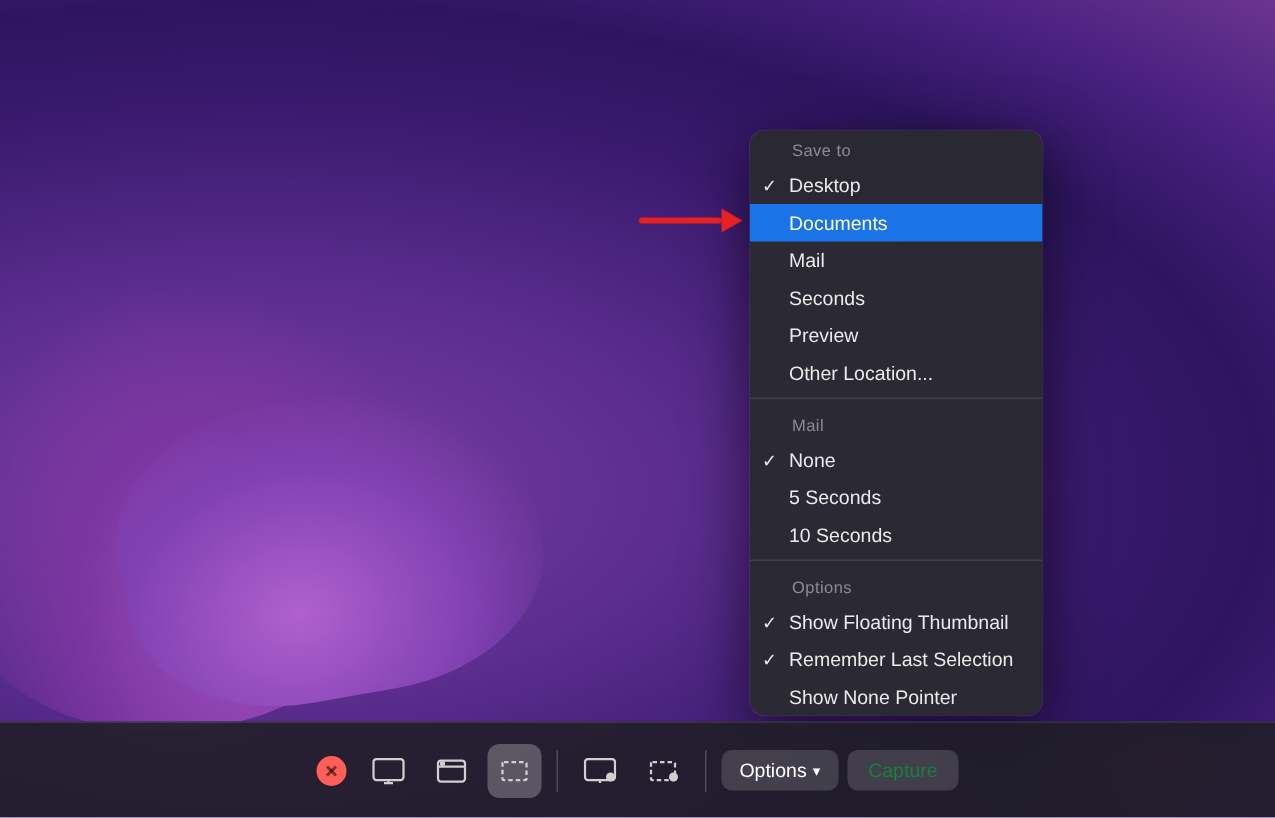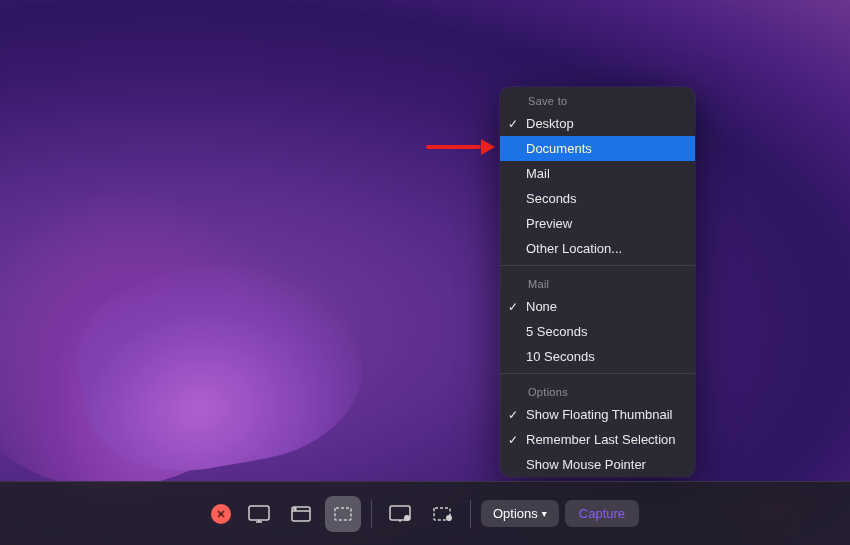--- a/index.html
+++ b/index.html
@@ -120,21 +120,21 @@
       color: #fff;
       font-size: 13px;
       cursor: pointer;
       border: none;
     }
 
     .toolbar-capture-btn {
       padding: 6px 14px;
       border-radius: 7px;
       background: rgba(255,255,255,0.15);
-      color: #8b5cf6;
+      color: #15803d;
       font-size: 13px;
       cursor: pointer;
       border: none;
     }
 
     
     .dropdown-menu {
       position: absolute;
       bottom: 68px;
       right: 155px;
@@ -257,21 +257,21 @@
 
   <div class="menu-item">
     <span class="checkmark">✓</span>
     <span>Show Floating Thumbnail</span>
   </div>
   <div class="menu-item">
     <span class="checkmark">✓</span>
     <span>Remember Last Selection</span>
   </div>
   <div class="menu-item">
-    <span>Show Mouse Pointer</span>
+    <span>Show None Pointer</span>
   </div>
 
 </div>
 
 <div class="arrow-right" style="bottom: 390px; right: 355px;">
   <div class="arrow-body" style="width: 55px;"></div>
   <div class="arrow-head"></div>
 </div>
 
 <div class="arrow-right" style="bottom: 26px; right: 60px;">

